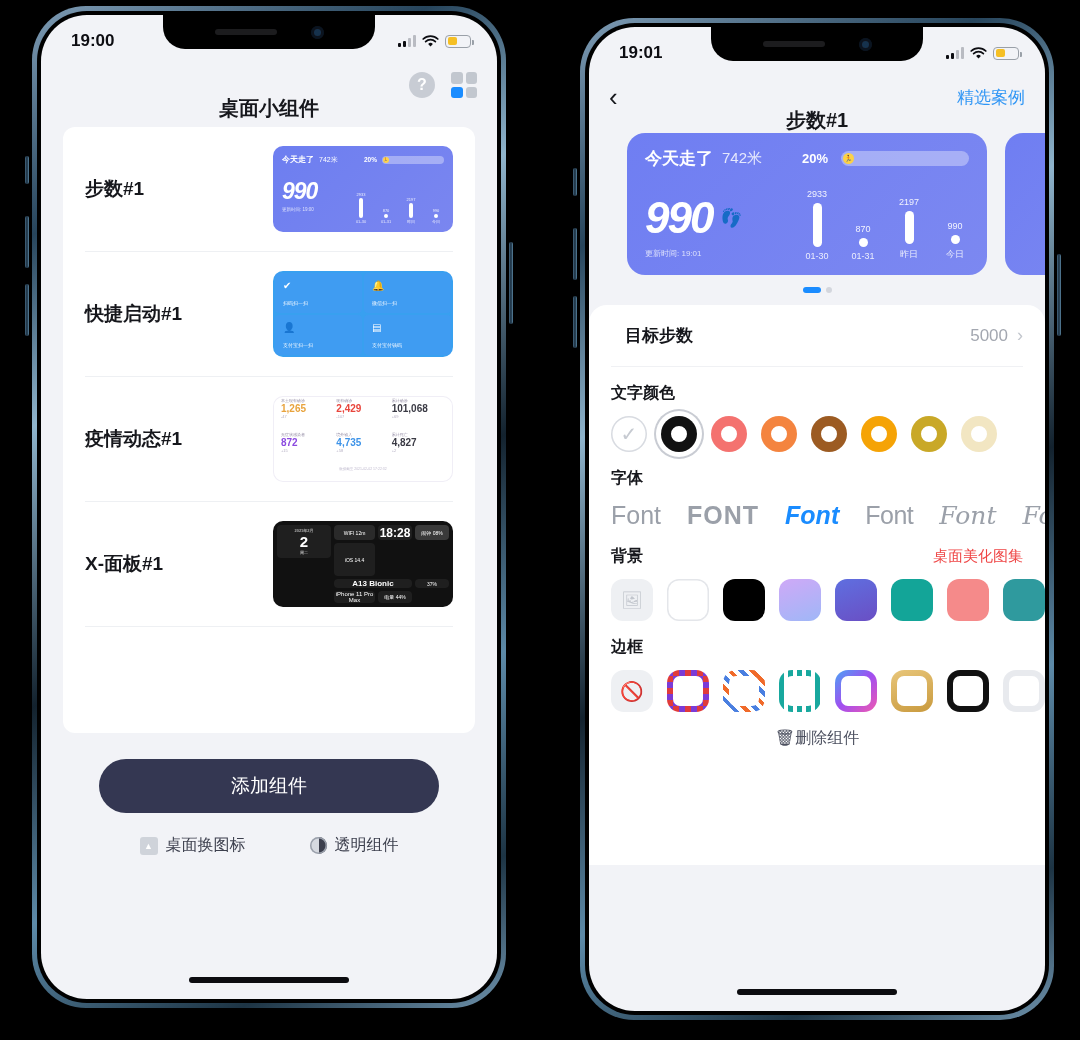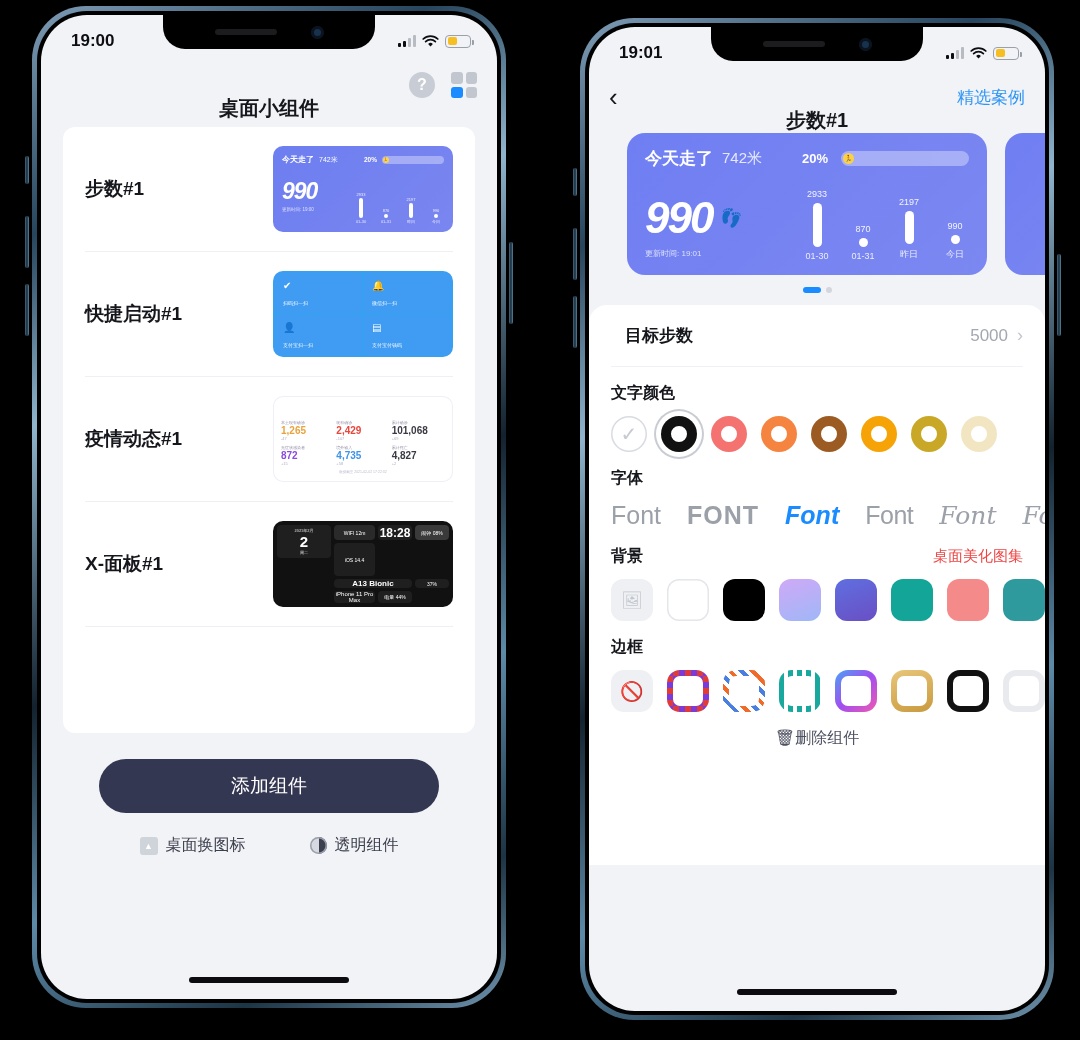--- a/index.html
+++ b/index.html
@@ -121,21 +121,21 @@
   .pv-chart .bar { width: 4px; background:#fff; border-radius: 3px; }
   .pv-chart .d { font-size: 4px; opacity:.8; }
 
   
   .pv-quick { background:#38a0f0; display:grid; grid-template-columns:1fr 1fr; grid-template-rows:1fr 1fr; gap:2px; padding:2px;}
   .pv-quick .q { background:#3f9cf2; border-radius:4px; padding:7px 8px; color:#fff; display:flex; flex-direction:column; justify-content:space-between;}
   .pv-quick .qi { font-size: 10px; }
   .pv-quick .ql { font-size: 5px; opacity:.95; }
 
   
-  .pv-covid { background:#fff; box-shadow: inset 0 0 0 1px #f0eef6; padding:24px 8px; display:grid; grid-template-columns:repeat(3,1fr); grid-template-rows:auto auto; gap:4px 2px;}
+  .pv-covid { background:#fff; box-shadow: inset 0 0 0 1px #f0eef6; padding:2px 8px; display:grid; grid-template-columns:repeat(3,1fr); grid-template-rows:auto auto; gap:4px 2px;}
   .pv-covid .c { display:flex; flex-direction:column; }
   .pv-covid .ct { font-size: 4px; color:#9a93aa; }
   .pv-covid .cv { font-size: 10px; font-weight:600; line-height:1.1;}
   .pv-covid .cd { font-size: 4px; color:#b4aec2; }
   .pv-covid .foot { grid-column: 1/4; text-align:center; font-size: 3.5px; color:#c2bdd0;}
 
   
   .pv-xpanel { background:#111; padding: 4px; display:grid; grid-template-columns: 54px 1fr 34px 34px; grid-template-rows: 1fr 1fr 1fr; gap:3px; }
   .pv-xpanel div { background:#1f1f1f; border-radius:4px; color:#fff; font-size:5px; display:flex; align-items:center; justify-content:center; text-align:center; overflow:hidden;}
 

